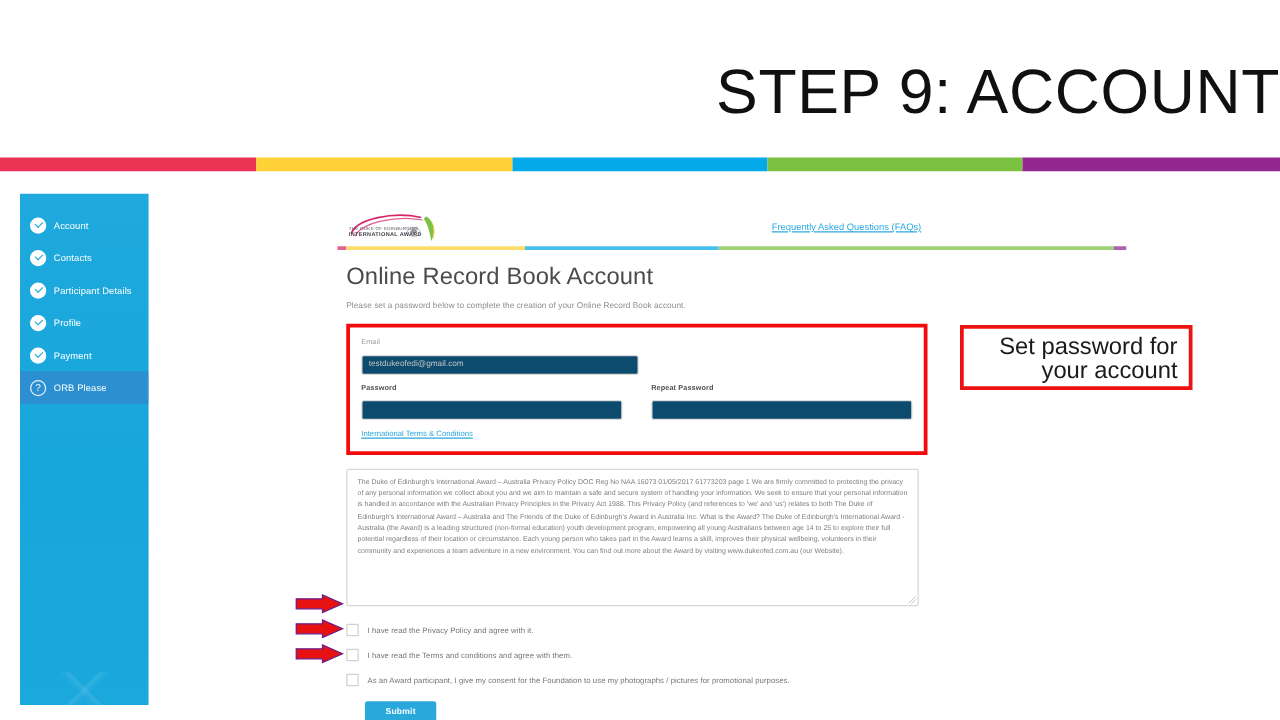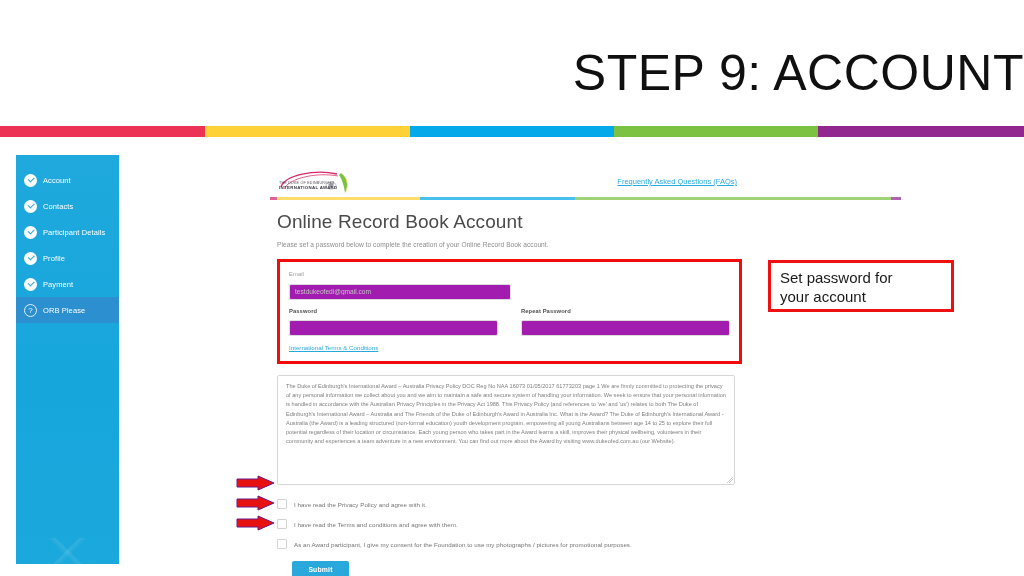--- a/index.html
+++ b/index.html
@@ -243,21 +243,21 @@
   .text-input {
     width: 100%;
     height: 16px;
     border: 1px solid #dcdcdc;
     border-radius: 2px;
     box-sizing: border-box;
     font-size: 6.6px;
     color: #b9b9b9;
     padding: 0 5px;
     font-family: "Liberation Sans", sans-serif;
-    background: #a21caf;
+    background: #0c4a6e;
     outline: none;
   }
   .text-input::placeholder { color: #c4c4c4; }
   .spacer-8 { height: 8px; }
   .terms-link {
     display: inline-block;
     margin-top: 7px;
     font-size: 6.2px;
     color: #29a8dc;
     text-decoration: underline;
@@ -354,24 +354,25 @@
     left: 768px;
     top: 260px;
     width: 186px;
     height: 52px;
     border: 3px solid #ee1111;
     background: #ffffff;
     box-sizing: border-box;
     padding: 5px 9px;
   }
   .callout-text {
-    font-size: 15px;
+    font-size: 19px;
     line-height: 19px;
     color: #1a1a1a;
     font-family: "Liberation Sans", sans-serif;
+    text-align: right;
   }
 </style>
 </head>
 <body>
 
 <div class="slide-title">STEP 9: ACCOUNT</div>
 
 <div class="rainbow-stripe">
   <div class="seg" style="width:205px;background:#ec3355;"></div>
   <div class="seg" style="width:205px;background:#fed136;"></div>

